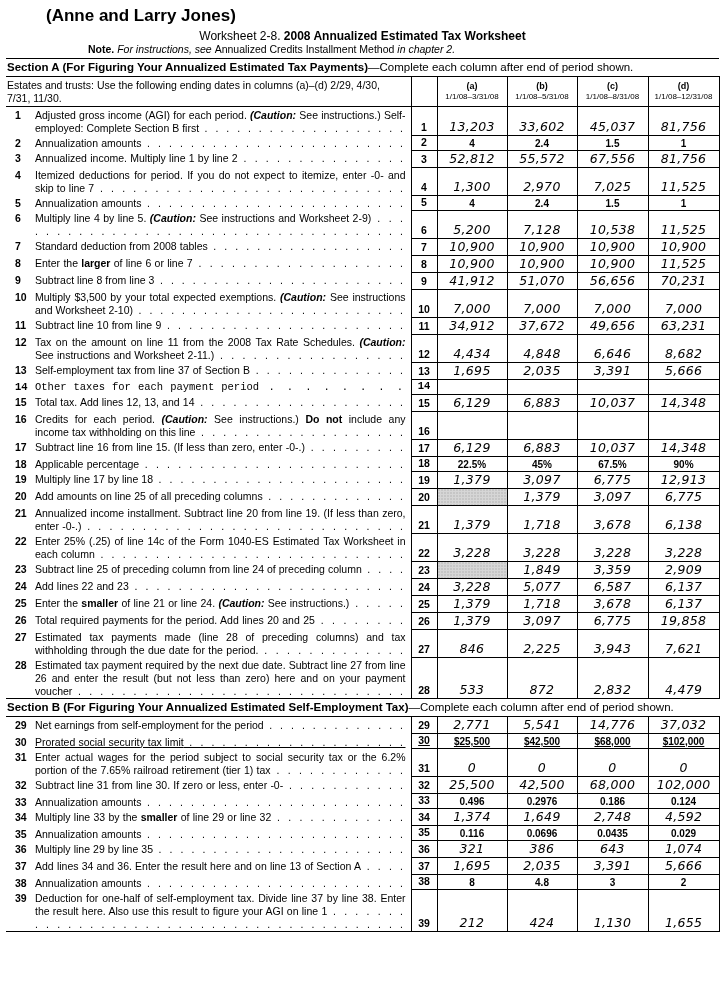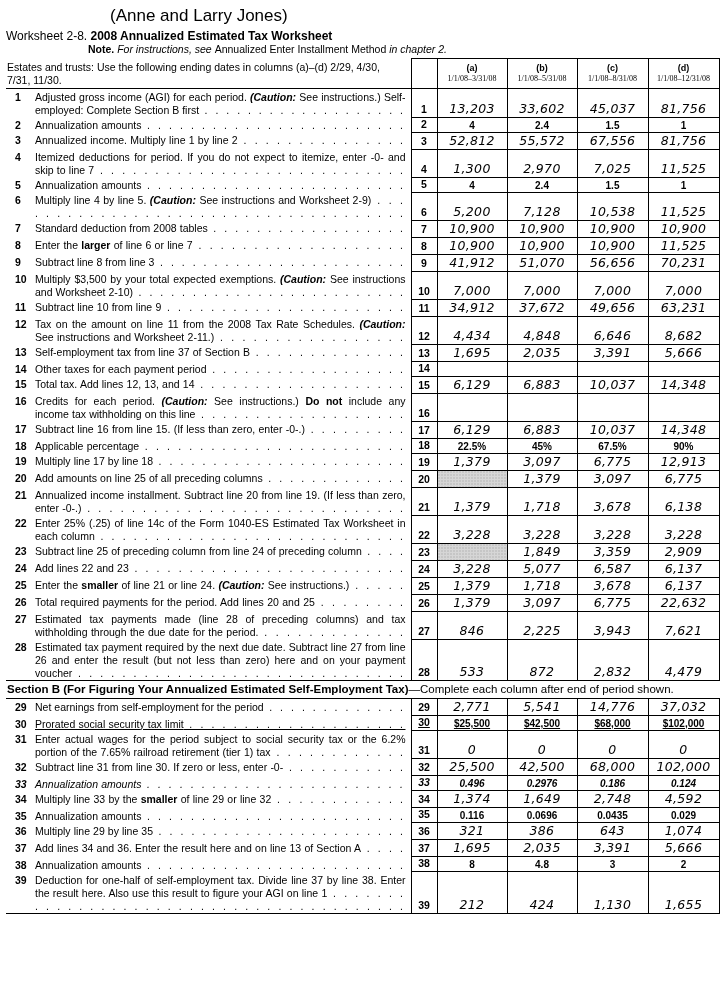--- a/index.html
+++ b/index.html
@@ -8,41 +8,41 @@
     width:720px; height:992px; overflow:hidden;
     font-family:"Liberation Sans", sans-serif; color:#000;
   }
   .page { padding:6px 1px 0 6px; }
 
   .s-b  { font-weight:bold; }
   .s-i  { font-style:italic; }
   .s-bi { font-weight:bold; font-style:italic; }
 
   .fig-title { font-size:17px; line-height:20px; }
-  .fig-sub   { font-size:17px; line-height:19px; font-weight:normal; margin-left:104px; }
-  .wk-line   { font-size:12px; line-height:14px; margin-top:4px; }
+  .fig-sub   { font-size:17px; line-height:19px; font-weight:bold; margin-left:40px; }
+  .wk-line   { font-size:12px; line-height:14px; margin-top:4px;text-align:center; }
   .note-line { font-size:10.5px; line-height:12px; margin-left:82px; margin-bottom:3px; }
 
   table.ws {
     width:713px; border-collapse:collapse; table-layout:fixed;
     border-bottom:1px solid #000; margin-top:1px;
   }
   .sect-title td {
     border-top:1px solid #000; border-bottom:1px solid #000;
     font-size:11.5px; line-height:13px; padding:2px 0 2px 1px; height:16px;
   }
   
   .band .desc-hd {
     border-bottom:1px solid #000; vertical-align:top;
     font-size:10.5px; line-height:13px; padding:2px 10px 0 1px;
   }
   .band .numh { border:1px solid #000; }
   .band .colh { border:1px solid #000; text-align:center; vertical-align:middle; padding:1px 0; }
   .cl { font-size:9px; font-weight:bold; line-height:11px; }
-  .cd { font-size:8px; line-height:10px; white-space:nowrap;font-family:Liberation Serif, serif; }
+  .cd { font-size:8px; line-height:10px; white-space:nowrap; }
 
   
   td.desc { border:none; vertical-align:top; padding:2px 5px 0 0; }
   .desc-in {
     position:relative; overflow:hidden; padding-left:29px;
     font-size:10.5px; line-height:13px; text-align:justify;
   }
   .ln { position:absolute; left:9px; top:0; font-weight:bold; }
   .dots { letter-spacing:2.5px; }
   td.num {
@@ -63,34 +63,39 @@
 
 <div class="page">
 
   <div class="fig-sub">(Anne and Larry Jones)</div>
 
   <div class="wk-line">
     <span>Worksheet 2-8. </span><span class="s-b">2008 Annualized Estimated Tax Worksheet</span>
   </div>
 
   <div class="note-line">
-    <span class="s-b">Note.</span><span class="s-i"> For instructions, see </span><span>Annualized Enter Installment Method</span><span class="s-i"> in chapter 2.</span>
+    <span class="s-b">Note.</span><span class="s-i"> For instructions, see </span><span>Annualized Credits Installment Method</span><span class="s-i"> in chapter 2.</span>
   </div>
 
   <table class="ws">
     <colgroup>
       <col style="width:405px">
         <col style="width:26px">
       <col style="width:70px">
         <col style="width:70px">
       <col style="width:71px">
         <col style="width:71px">
     </colgroup>
 
     <tbody>
+      <tr class="sect-title">
+        <td colspan="6">
+          <span class="s-b">Section A (For Figuring Your Annualized Estimated Tax Payments)</span><span>—Complete each column after end of period shown.</span>
+        </td>
+      </tr>
       <tr class="band" style="height:30px">
         <td class="desc-hd">Estates and trusts: Use the following ending dates in columns (a)–(d)  2/29, 4/30, 7/31, 11/30.</td>
         <td class="numh"></td>
         <td class="colh">
           <div class="cl">(a)</div>
           <div class="cd">1/1/08–3/31/08</div>
         </td>
         <td class="colh">
           <div class="cl">(b)</div>
           <div class="cd">1/1/08–5/31/08</div>
@@ -230,21 +235,21 @@
         <tr style="height: 15px;">
           <td class="desc">
             <div class="desc-in" style="height: 13px;"><span class="ln">13</span><span>Self-employment tax from line 37 of Section B</span><span class="dots"> . . . . . . . . . . . . . . . . . . . . . . . . . . . . . . . . . . . . . . . . . . . . . . . . . . . . . . . . . . . . . . . . . . . . . . . . . . . . . . . . . . . . . . . . . . . . . . . . . . . . . . . . . . . . . .</span></div>
           </td>
           <td class="num">13</td>
           <td class="val v-hand">1,695</td>
           <td class="val v-hand">2,035</td>
           <td class="val v-hand">3,391</td>
           <td class="val v-hand">5,666</td>
         </tr>
-        <tr style="height: 15px;">
+        <tr style="height: 15px; font-family: Liberation Mono, monospace;">
           <td class="desc">
             <div class="desc-in" style="height: 13px;"><span class="ln">14</span><span>Other taxes for each payment period</span><span class="dots"> . . . . . . . . . . . . . . . . . . . . . . . . . . . . . . . . . . . . . . . . . . . . . . . . . . . . . . . . . . . . . . . . . . . . . . . . . . . . . . . . . . . . . . . . . . . . . . . . . . . . . . . . . . . . . .</span></div>
           </td>
           <td class="num">14</td>
           <td class="val v-hand"></td>
           <td class="val v-hand"></td>
           <td class="val v-hand"></td>
           <td class="val v-hand"></td>
         </tr>
         <tr style="height: 15px;">
@@ -358,21 +363,21 @@
           <td class="val v-hand">6,137</td>
         </tr>
         <tr style="height: 15px;">
           <td class="desc">
             <div class="desc-in" style="height: 13px;"><span class="ln">26</span><span>Total required payments for the period. Add lines 20 and 25</span><span class="dots"> . . . . . . . . . . . . . . . . . . . . . . . . . . . . . . . . . . . . . . . . . . . . . . . . . . . . . . . . . . . . . . . . . . . . . . . . . . . . . . . . . . . . . . . . . . . . . . . . . . . . . . . . . . . . . .</span></div>
           </td>
           <td class="num">26</td>
           <td class="val v-hand">1,379</td>
           <td class="val v-hand">3,097</td>
           <td class="val v-hand">6,775</td>
-          <td class="val v-hand">22,632</td>
+          <td class="val v-hand">19,858</td>
         </tr>
         <tr style="height: 28px;">
           <td class="desc">
             <div class="desc-in" style="height: 26px;"><span class="ln">27</span><span>Estimated tax payments made (line 28 of preceding columns) and tax withholding through the due date for the period.</span><span class="dots"> . . . . . . . . . . . . . . . . . . . . . . . . . . . . . . . . . . . . . . . . . . . . . . . . . . . . . . . . . . . . . . . . . . . . . . . . . . . . . . . . . . . . . . . . . . . . . . . . . . . . . . . . . . . . . .</span></div>
           </td>
           <td class="num">27</td>
           <td class="val v-hand">846</td>
           <td class="val v-hand">2,225</td>
           <td class="val v-hand">3,943</td>
           <td class="val v-hand">7,621</td>
@@ -431,21 +436,21 @@
         <tr style="height: 15px;">
           <td class="desc">
             <div class="desc-in" style="height: 13px;"><span class="ln">32</span><span>Subtract line 31 from line 30. If zero or less, enter -0-</span><span class="dots"> . . . . . . . . . . . . . . . . . . . . . . . . . . . . . . . . . . . . . . . . . . . . . . . . . . . . . . . . . . . . . . . . . . . . . . . . . . . . . . . . . . . . . . . . . . . . . . . . . . . . . . . . . . . . . .</span></div>
           </td>
           <td class="num">32</td>
           <td class="val v-hand">25,500</td>
           <td class="val v-hand">42,500</td>
           <td class="val v-hand">68,000</td>
           <td class="val v-hand">102,000</td>
         </tr>
-        <tr style="height: 15px; font-style: italic;">
+        <tr style="height: 15px;">
           <td class="desc">
             <div class="desc-in" style="height: 13px;"><span class="ln">33</span><span>Annualization amounts</span><span class="dots"> . . . . . . . . . . . . . . . . . . . . . . . . . . . . . . . . . . . . . . . . . . . . . . . . . . . . . . . . . . . . . . . . . . . . . . . . . . . . . . . . . . . . . . . . . . . . . . . . . . . . . . . . . . . . . .</span></div>
           </td>
           <td class="num">33</td>
           <td class="val v-print">0.496</td>
           <td class="val v-print">0.2976</td>
           <td class="val v-print">0.186</td>
           <td class="val v-print">0.124</td>
         </tr>
         <tr style="height: 15px;">

